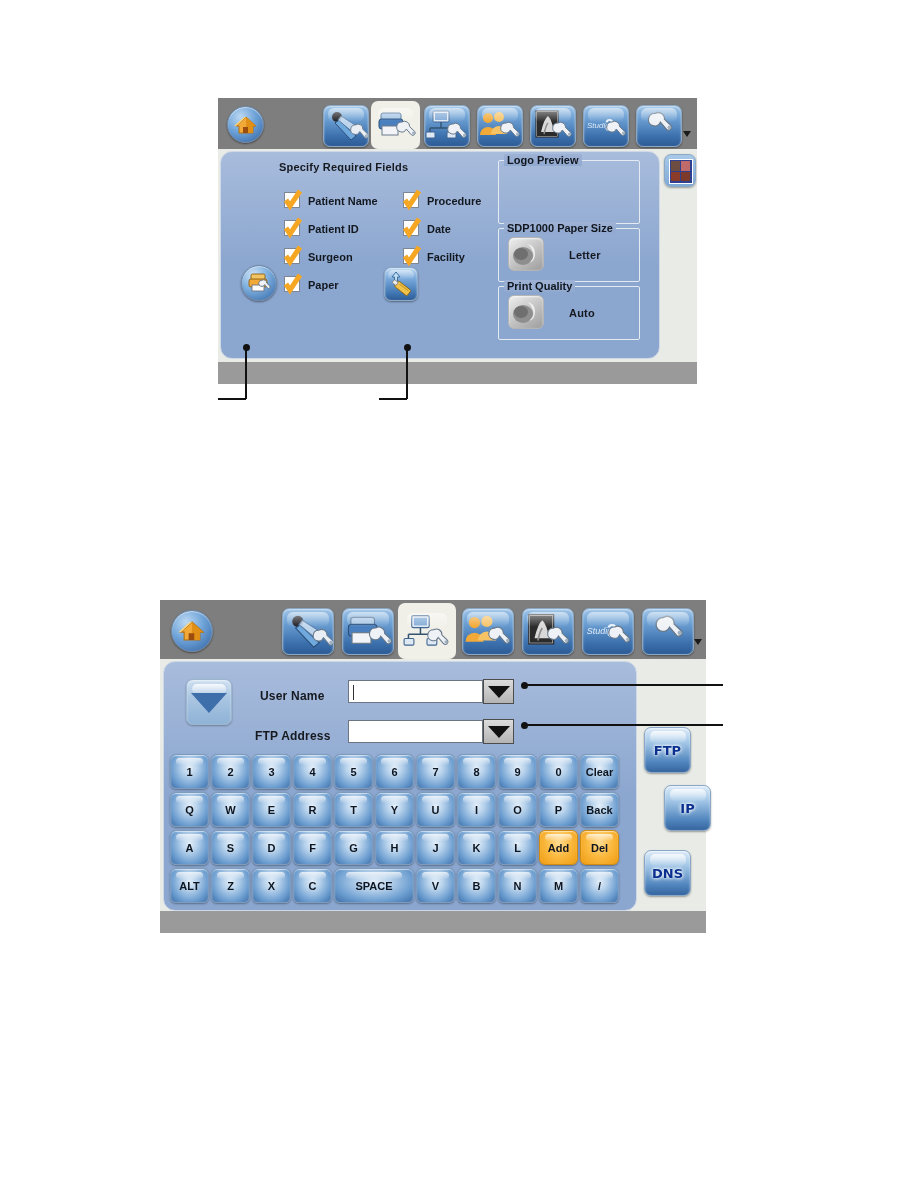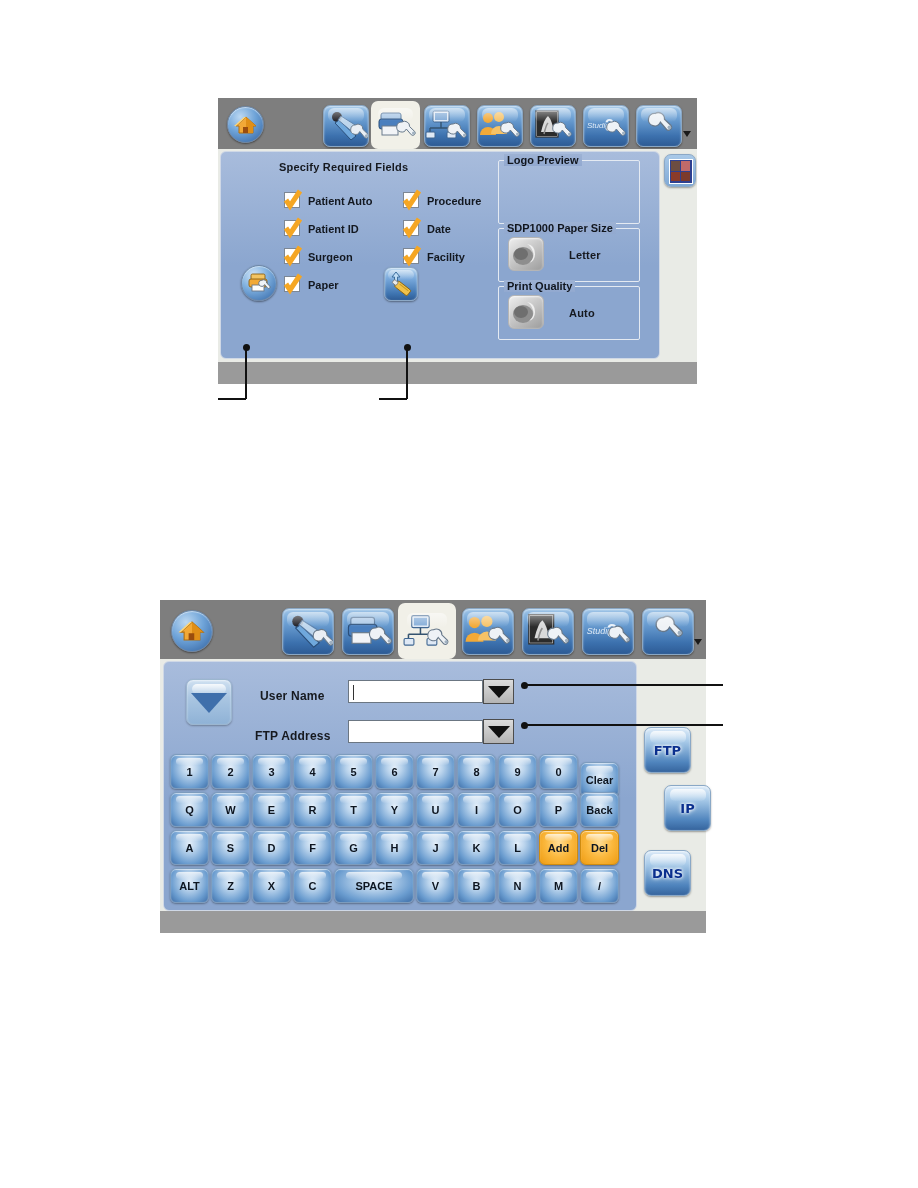--- a/index.html
+++ b/index.html
@@ -38,21 +38,21 @@
     box-shadow:0 1px 2px rgba(0,0,0,.35), inset 0 1px 2px rgba(255,255,255,.5);
     overflow:hidden;}
   .tab-inner::after{content:"";position:absolute;left:8%;top:6%;width:84%;height:34%;
     border-radius:6px;background:linear-gradient(180deg,rgba(255,255,255,.5),rgba(255,255,255,0));}
   .tab svg,.tab-inner svg{position:absolute;left:0;top:0;}
   .more-arrow{position:absolute;width:0;height:0;
     border-left:4px solid transparent;border-right:4px solid transparent;
     border-top:6px solid #1a1a1a;}
 
   
-  .panel{position:absolute;border-radius:6px;
+  .panel{position:absolute;border-radius:12px;
     background:linear-gradient(180deg,#a8bcdc 0%,#8ba6cf 55%,#8ba6cf 100%);
     border:1px solid #cfd8e6;}
 
   
   .lbl{position:absolute;color:#16191f;font-size:11px;font-weight:bold;
        letter-spacing:.2px;white-space:nowrap;}
 
   
   .cb{position:absolute;width:16px;height:16px;background:#fff;
       border:1px solid #7d8794;box-sizing:border-box;}
@@ -265,21 +265,21 @@
 
   <div class="panel" style="left:2px;top:53px;width:438px;height:206px;">
 
     <div class="lbl" style="left:58px;top:9px;">Specify Required Fields</div>
 
     <div class="cb" style="left:63px;top:40px;">
       <svg width="20" height="22" viewBox="0 0 20 22">
         <path d="M3 11 L7 17 L17 2" stroke="#f5a623" stroke-width="5" fill="none" stroke-linecap="butt"></path>
       </svg>
     </div>
-    <div class="cb-label" style="left:87px;top:43px;">Patient Auto</div>
+    <div class="cb-label" style="left:87px;top:43px;">Patient Name</div>
 
     <div class="cb" style="left:63px;top:68px;">
       <svg width="20" height="22" viewBox="0 0 20 22">
         <path d="M3 11 L7 17 L17 2" stroke="#f5a623" stroke-width="5" fill="none"></path>
       </svg>
     </div>
     <div class="cb-label" style="left:87px;top:71px;">Patient ID</div>
 
     <div class="cb" style="left:63px;top:96px;">
       <svg width="20" height="22" viewBox="0 0 20 22">
@@ -541,21 +541,21 @@
         </div>
       <div class="key" style="left:287px;top:0px;width:37px;height:33px;">
           <span>8</span>
         </div>
       <div class="key" style="left:328px;top:0px;width:37px;height:33px;">
           <span>9</span>
         </div>
       <div class="key" style="left:369px;top:0px;width:37px;height:33px;">
           <span>0</span>
         </div>
-      <div class="key" style="left:410px;top:8px;width:37px;height:33px;">
+      <div class="key" style="left:410px;top:0px;width:37px;height:33px;">
           <span>Clear</span>
         </div>
 
       <div class="key" style="left:0px;top:38px;width:37px;height:33px;">
           <span>Q</span>
         </div>
       <div class="key" style="left:41px;top:38px;width:37px;height:33px;">
           <span>W</span>
         </div>
       <div class="key" style="left:82px;top:38px;width:37px;height:33px;">

